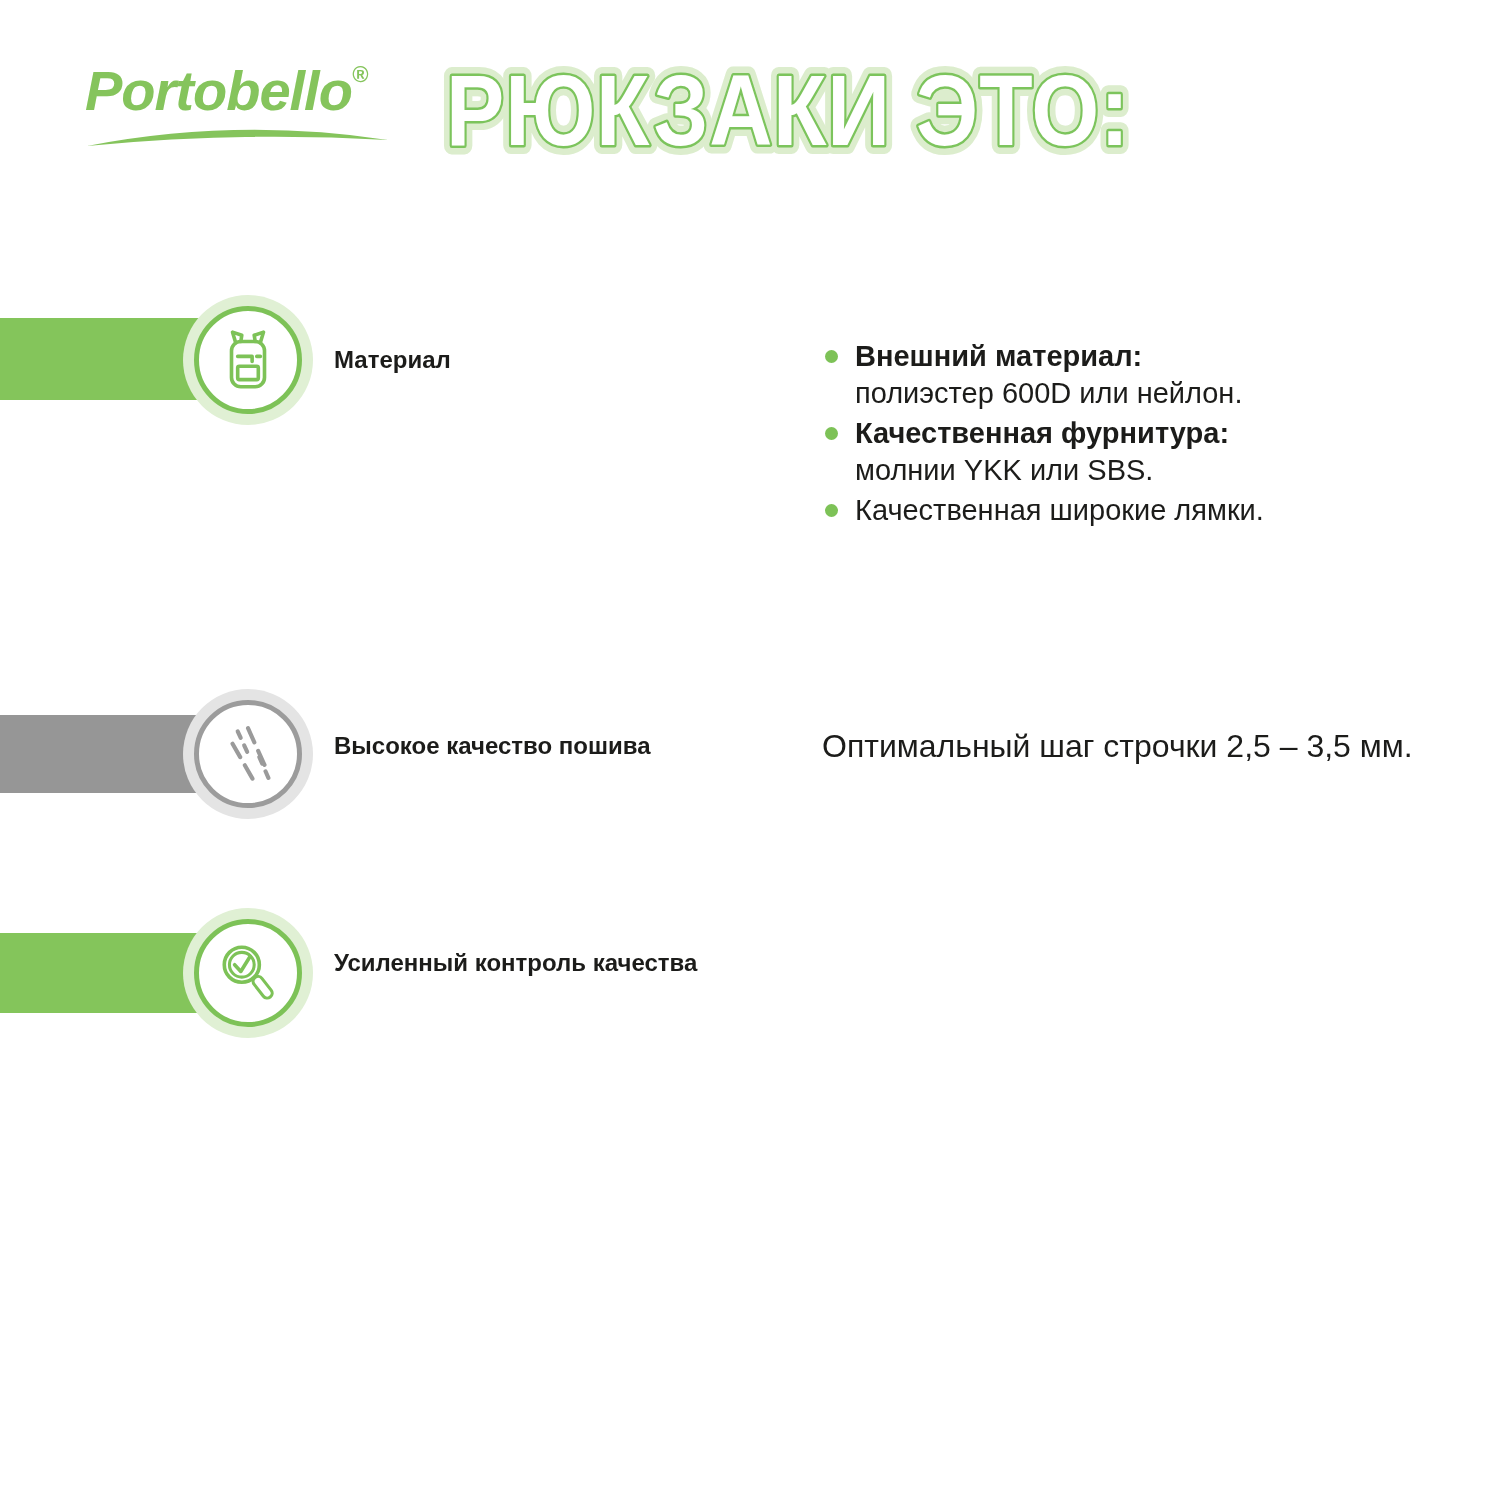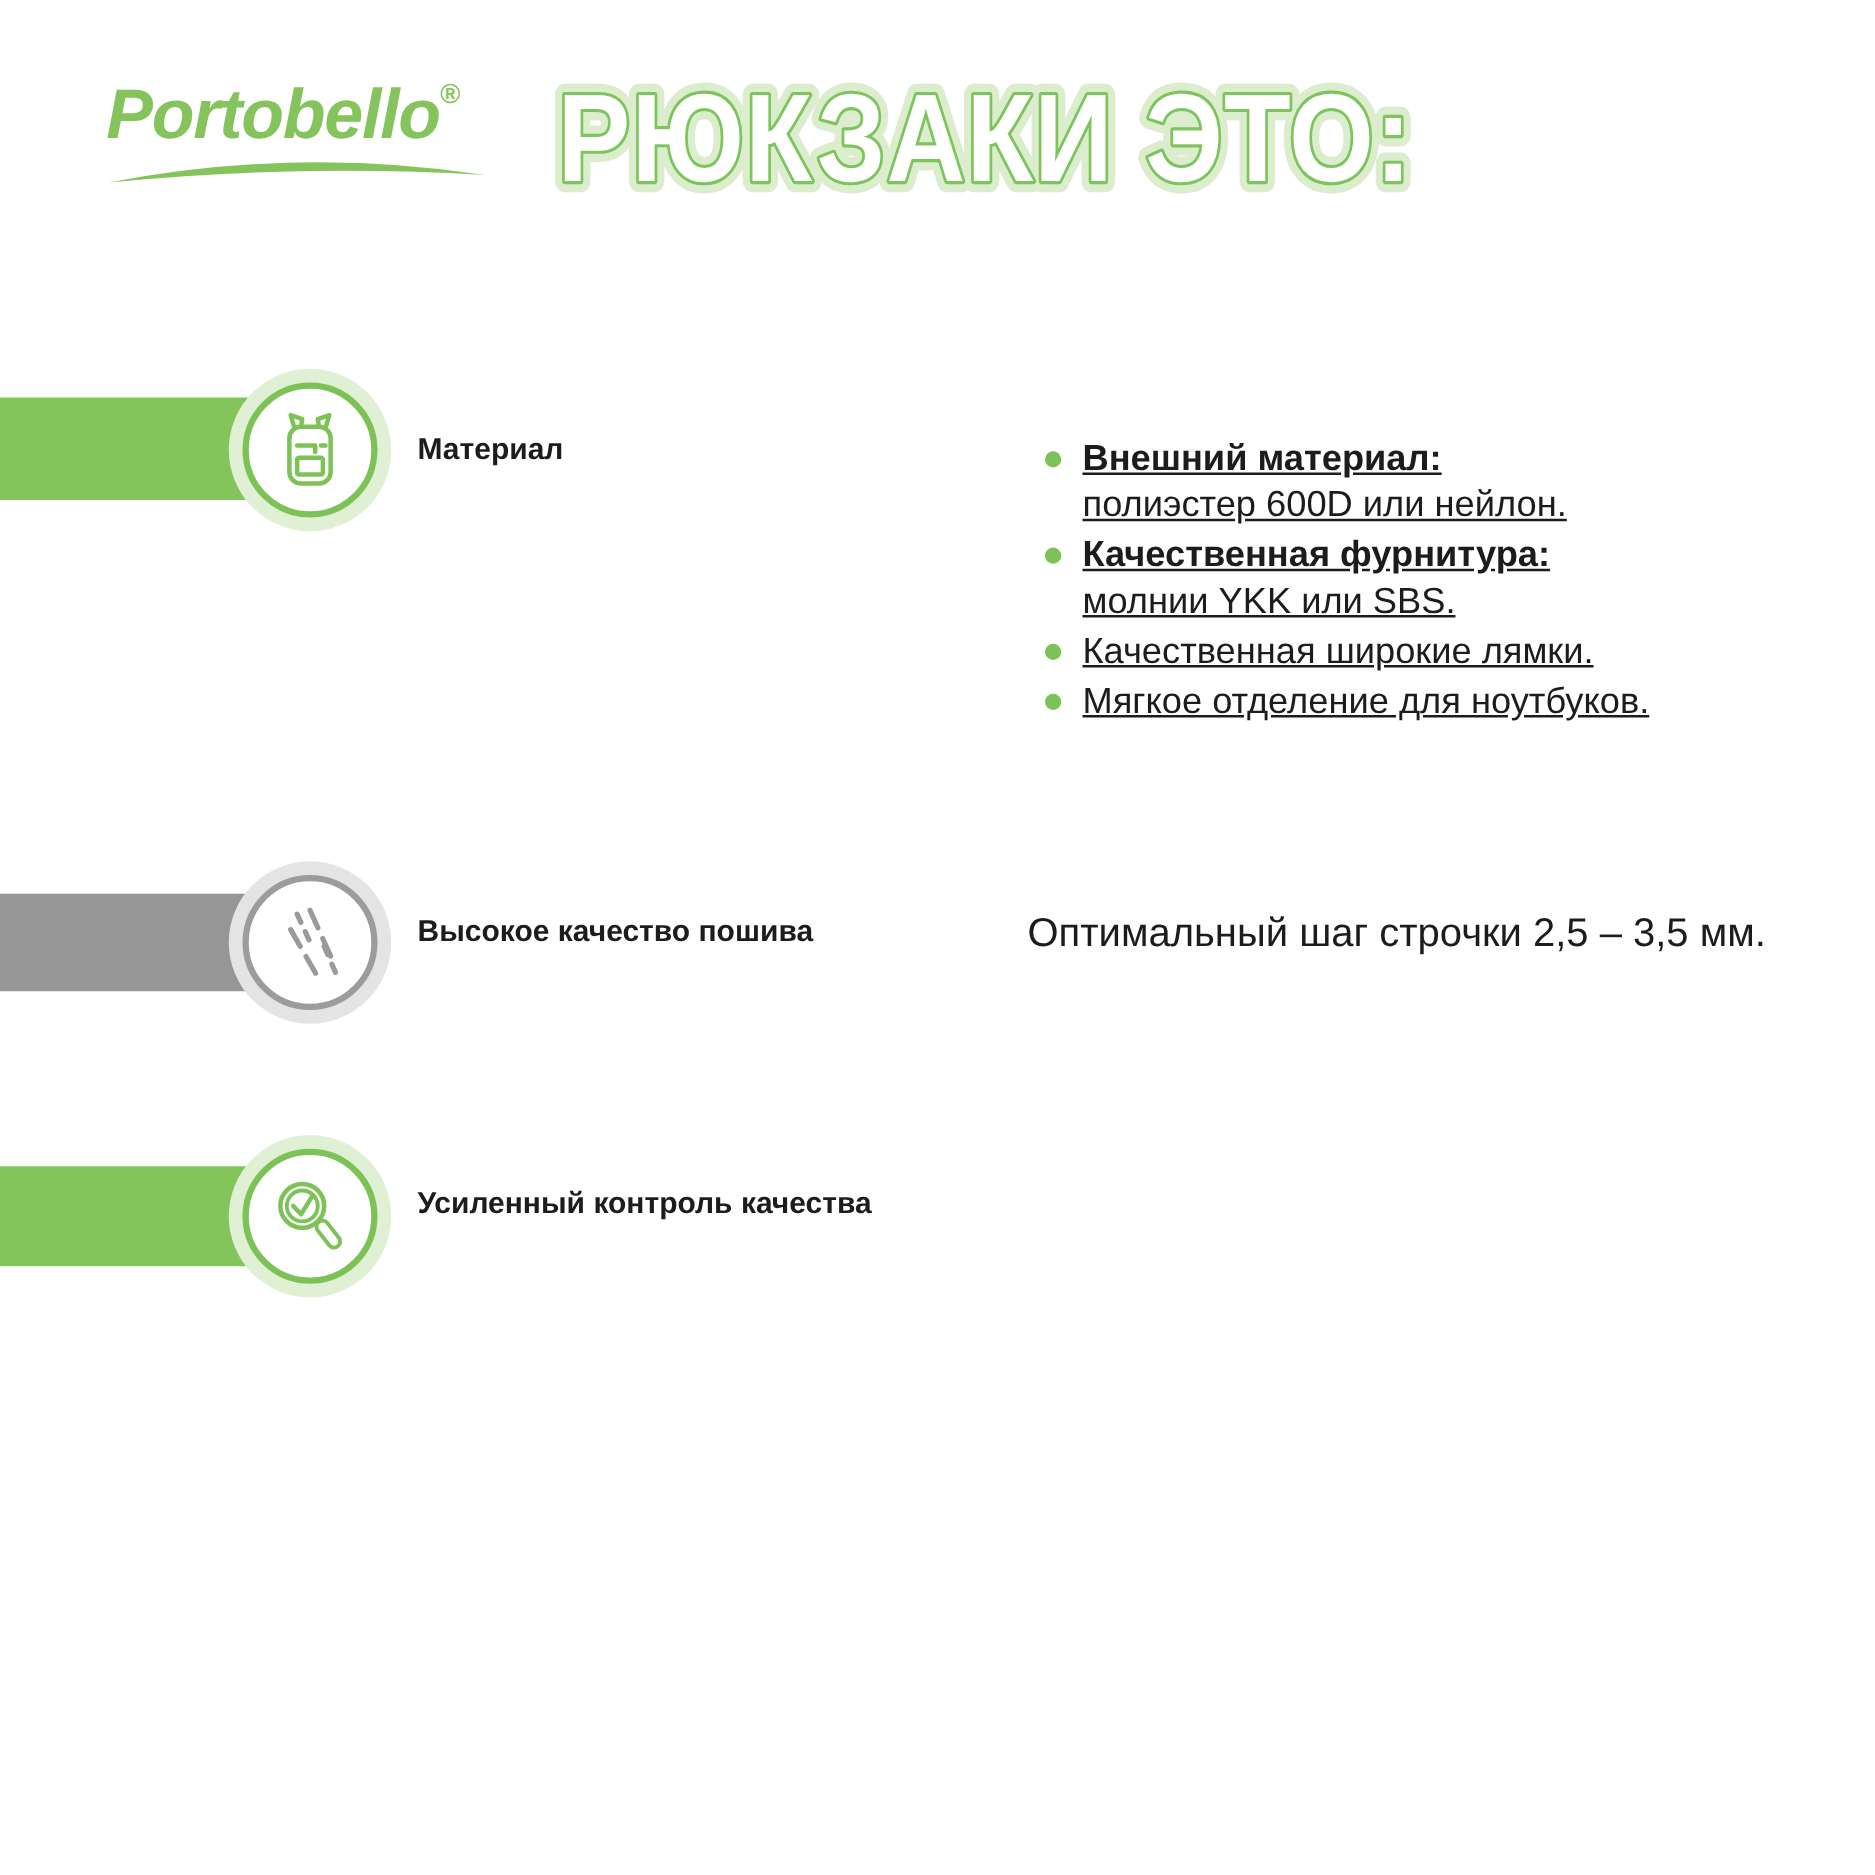--- a/index.html
+++ b/index.html
@@ -33,22 +33,22 @@
   .badge-green{border:5px solid #7DC257;box-shadow:0 0 0 11px #E0F0D4;}
   .badge-gray{border:5px solid #9C9C9C;box-shadow:0 0 0 11px #E4E4E4;}
   .badge-1{top:306px;}
   .badge-2{top:700px;}
   .badge-3{top:919px;}
   
   .heading{position:absolute;left:334px;width:400px;font-size:24px;font-weight:700;line-height:42px;}
   .heading-1{top:339px;}
   .heading-2{top:725px;}
   .heading-3{top:942px;}
-  .bullets{position:absolute;left:818px;top:338px;margin:11px;padding:0;list-style:none;
-    font-size:29px;line-height:37px;width:620px;text-decoration:underline;}
+  .bullets{position:absolute;left:818px;top:338px;margin:0;padding:0;list-style:none;
+    font-size:29px;line-height:37px;width:620px;}
   .bullets li{display:flex;align-items:flex-start;margin-bottom:3px;}
   .dot{flex:0 0 auto;width:13px;height:13px;border-radius:50%;background:#7DC257;margin:12px 17px 0 7px;}
   .bullet-text b{display:block;font-weight:700;}
   .bullet-text span{display:block;}
   .note{position:absolute;left:822px;top:727px;width:620px;font-size:32px;line-height:38px;}
   .icon-svg{display:block;}
 </style>
 </head>
 <body>
 
@@ -92,26 +92,20 @@
         <b>Качественная фурнитура:</b>
         <span>молнии YKK или SBS.</span>
       </div>
     </li>
     <li>
       <span class="dot"></span>
       <div class="bullet-text">
         <span>Качественная широкие лямки.</span>
       </div>
     </li>
-    <li>
-      <span class="dot"></span>
-      <div class="bullet-text">
-        <span>Мягкое отделение для ноутбуков.</span>
-      </div>
-    </li>
   </ul>
 
   <div class="bar bar-gray bar-2"></div>
   <div class="badge badge-gray badge-2">
     <svg class="icon-svg" width="66" height="66" viewBox="0 0 64 64" fill="none" stroke="#9A9A9A" stroke-width="4" stroke-linecap="round">
       <line x1="22" y1="10" x2="34" y2="36" stroke-dasharray="7 8"></line>
       <line x1="32" y1="7" x2="50" y2="47" stroke-dasharray="15 9"></line>
       <line x1="17" y1="22" x2="37" y2="57" stroke-dasharray="15 9"></line>
       <line x1="43" y1="35" x2="53" y2="58" stroke-dasharray="7 8"></line>
     </svg>

